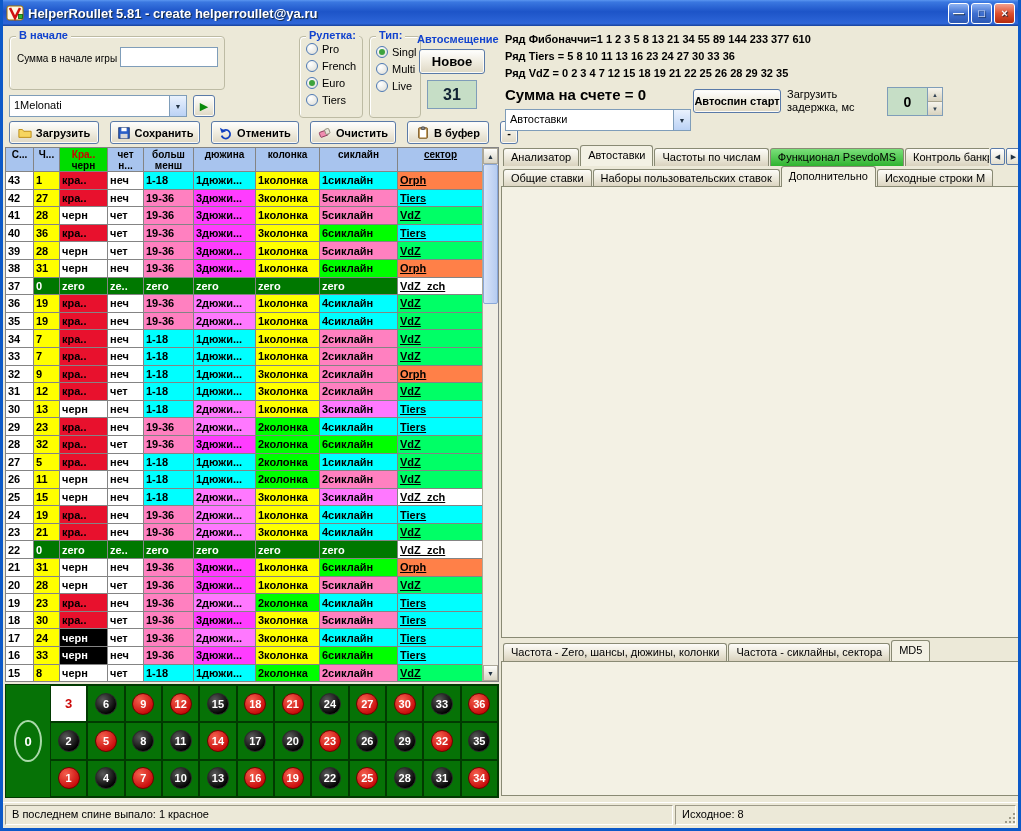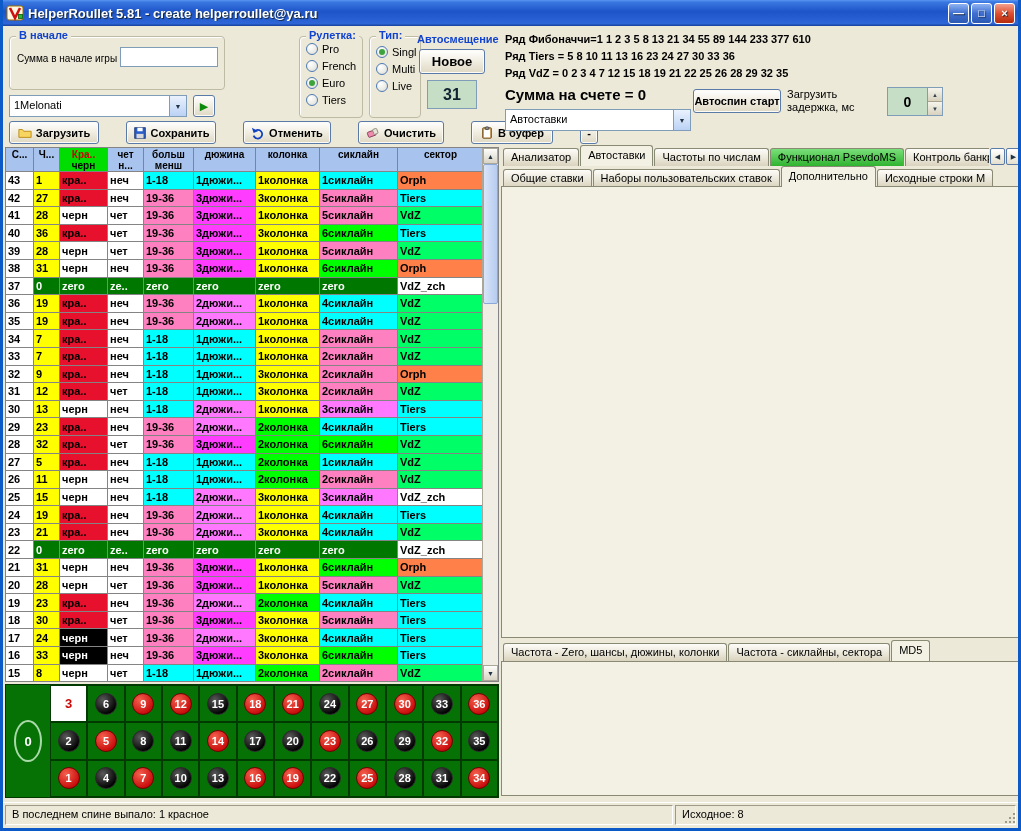--- a/index.html
+++ b/index.html
@@ -33,40 +33,40 @@
   .spin .v{flex:1;display:flex;align-items:center;justify-content:center;font-weight:bold;font-size:14px;}
   .spin .sbtns{width:15px;display:flex;flex-direction:column;border-left:1px solid #7F9DB9;}
   .spin .sb{flex:1;background:linear-gradient(180deg,#F6F4EC,#D8D2BE);border-bottom:1px solid #A8A48E;display:flex;align-items:center;justify-content:center;font-size:6px;color:#345;}
   .spin .sb:last-child{border-bottom:none;}
   .cb{display:inline-flex;width:12px;height:12px;flex:none;background:#fff;border:1px solid #28527A;align-items:center;justify-content:center;font-size:12px;font-weight:bold;color:#1BA11B;line-height:1;overflow:visible;}
   .cb.mixed{background:#FFA621;}
   .scitem{display:flex;align-items:center;gap:4px;font-size:11px;font-weight:bold;white-space:nowrap;}
   .ball{display:inline-block;width:16px;height:16px;flex:none;border-radius:50%;border:1px solid #0A5A0A;background:radial-gradient(circle at 62% 62%,#0A5A0A 12%,rgba(0,0,0,0) 13%),radial-gradient(circle at 35% 30%,#D9FFB3,#4CC44C 48%,#0E7A0E 85%);}
   .bigball{width:22px;height:22px;border-radius:50%;border:1px solid #0A5A0A;background:radial-gradient(circle at 50% 55%,#0A500A 22%,rgba(0,0,0,0) 24%),radial-gradient(circle at 35% 30%,#D9FFB3,#44BC44 50%,#0E7A0E 88%);}
   
-  .tbar{position:absolute;left:6px;top:121px;display:flex;gap:27px;}
+  .tbar{position:absolute;left:6px;top:121px;display:flex;gap:11px;}
   .tbarbtn{height:23px;padding:0 4px;}
   .ticon svg{display:block;}
   
   .tabrow{position:absolute;display:flex;align-items:flex-end;overflow:hidden;}
   .tab{height:18px;line-height:16px;padding:0 7px;font-size:11px;white-space:nowrap;background:linear-gradient(180deg,#FDFCF8,#E9E5D6 60%,#D9D2BE);border:1px solid #898A74;border-bottom:none;border-radius:3px 3px 0 0;margin-right:1px;}
   .tab.active{height:21px;line-height:19px;background:#F3F1E4;position:relative;z-index:3;}
   .tab.green{background:linear-gradient(180deg,#7BE07B,#2FB32F);}
   .page{position:absolute;border:1px solid #898A74;background:#F3F1E4;z-index:1;}
   .sqbtn{width:15px;height:17px;background:linear-gradient(180deg,#FFFFFF,#E4DFCE);border:1px solid #5A7AA8;border-radius:2px;display:flex;align-items:center;justify-content:center;font-size:7px;color:#234;}
   
   .htable{position:absolute;left:2px;top:147px;width:494px;height:535px;border:1px solid #848484;background:#fff;overflow:hidden;}
   .hhead{display:flex;height:24px;}
   .hh{flex:none;border-right:1px solid #848484;border-bottom:1px solid #848484;background:#A8C4EE;font-size:10px;font-weight:bold;text-align:center;line-height:11px;padding-top:1px;overflow:hidden;white-space:nowrap;}
   .hh.greenhead{background:#00DD00;}
   .hh .l1.redtxt{color:#CC0000;}
   .hbody{position:absolute;left:0;top:24px;width:478px;}
   .hrow{display:flex;height:17.6px;}
   .hcell{flex:none;border-right:1px solid #848484;border-bottom:1px solid #848484;font-size:11px;font-weight:bold;display:flex;align-items:center;padding-left:2px;overflow:hidden;white-space:nowrap;}
-  .c0{width:28px;}.c1{width:26px;}.c2{width:48px;}.c3{width:36px;}.c4{width:50px;}.c5{width:62px;}.c6{width:64px;}.c7{width:78px;}.c8{width:86px;}
+  .c0{width:28px;}.c1{width:26px;}.c2{width:48px;}.c3{width:36px;}.c4{width:50px;}.c5{width:62px;}.c6{width:64px;}.c7{width:78px;}.c8{width:86px;text-decoration:underline;}
   .vscroll{position:absolute;right:0;top:0;bottom:0;width:16px;background:#F0EEE4;border-left:1px solid #ACA899;}
   .sarrow{height:16px;background:linear-gradient(180deg,#FDFDFB,#D9D4C4);border:1px solid #ACA899;display:flex;align-items:center;justify-content:center;font-size:7px;color:#234;}
   .sarrow.dn{position:absolute;bottom:0;left:0;right:0;}
   .sthumb{position:absolute;left:0;top:16px;width:100%;height:140px;background:linear-gradient(90deg,#D9E4F8,#B6CCF0);border:1px solid #8AA8D8;border-radius:2px;}
   
   .board{position:absolute;left:2px;top:684px;width:494px;height:114px;background:#067206;border:1px solid #013A01;display:flex;align-items:stretch;}
   .zerobox{width:44px;display:flex;align-items:center;justify-content:center;}
   .zoval{width:28px;height:42px;border:2px solid #A9D9A9;border-radius:50%;display:flex;align-items:center;justify-content:center;color:#fff;font-weight:bold;font-size:13px;}
   .bgrid{flex:1;display:grid;grid-template-columns:repeat(12,1fr);grid-template-rows:repeat(3,1fr);}
   .bcell{border:1px solid #013A01;display:flex;align-items:center;justify-content:center;}

